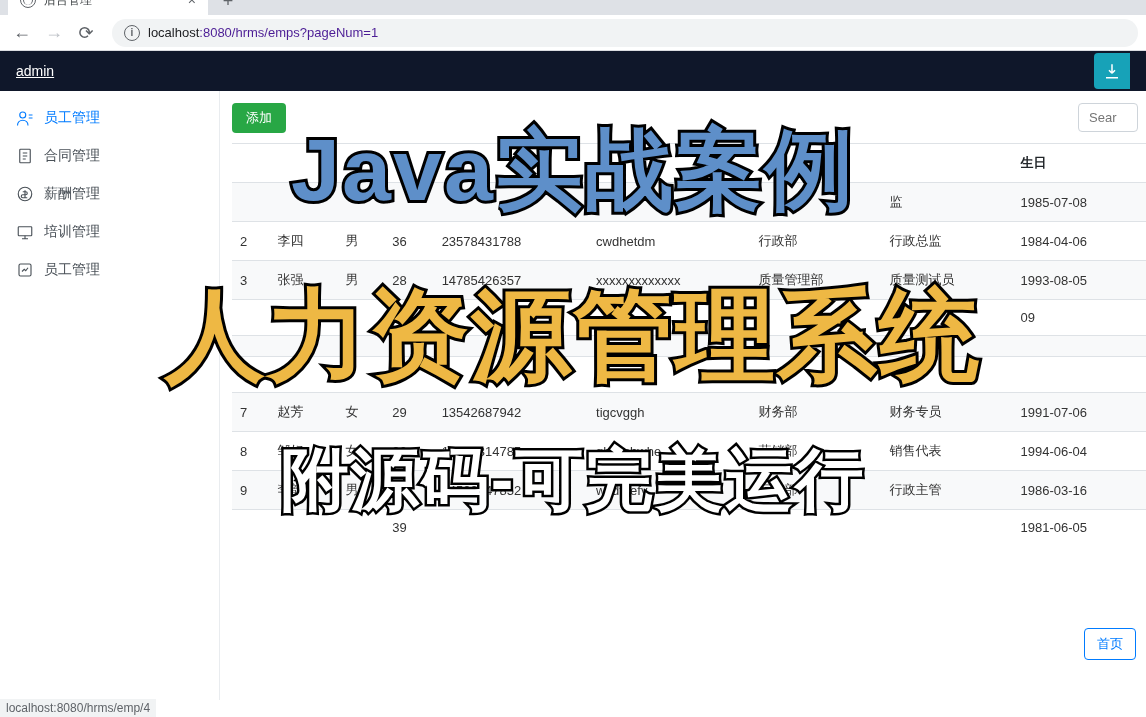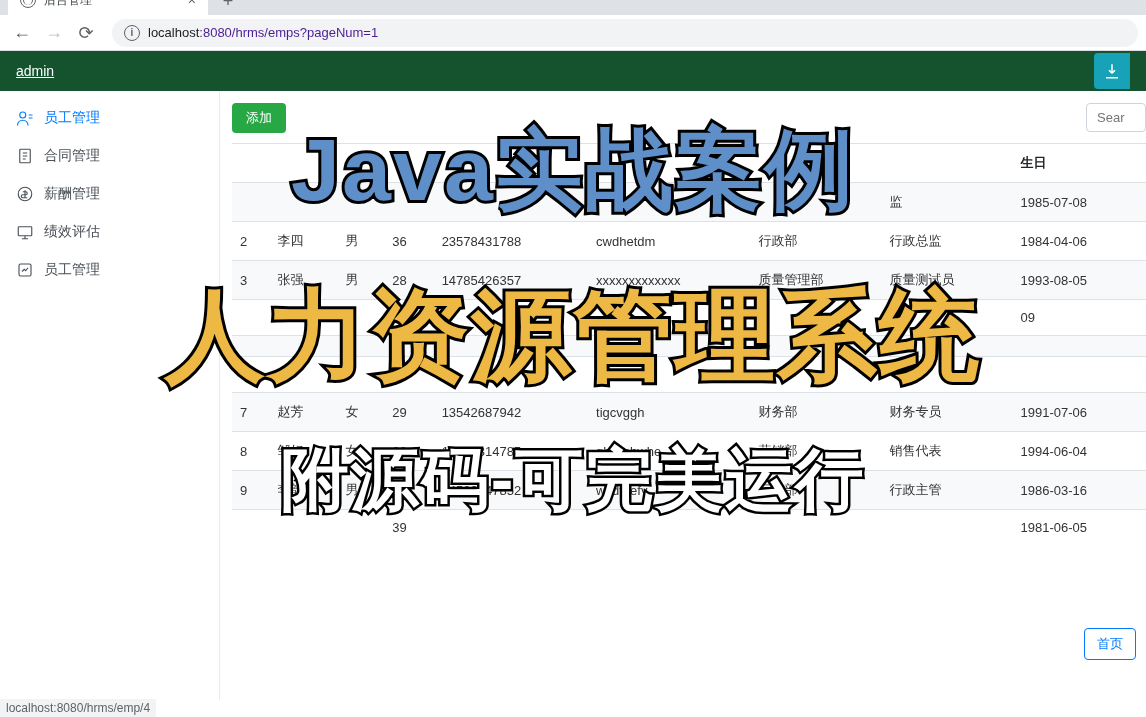--- a/index.html
+++ b/index.html
@@ -16,35 +16,35 @@
 
 .browser-toolbar { height: 36px; background: #fff; border-bottom: 1px solid #dadce0; display: flex; align-items: center; padding: 0 8px; gap: 4px; }
 .nav-btn { width: 28px; height: 28px; display: flex; align-items: center; justify-content: center; color: #5f6368; cursor: pointer; border-radius: 50%; font-size: 18px; }
 .nav-btn.disabled { color: #bdc1c6; }
 .address-bar { flex: 1; height: 28px; background: #f1f3f4; border-radius: 14px; display: flex; align-items: center; padding: 0 12px; margin-left: 8px; gap: 8px; }
 .info-icon { width: 16px; height: 16px; border: 1.5px solid #5f6368; border-radius: 50%; display: flex; align-items: center; justify-content: center; font-size: 10px; font-weight: bold; color: #5f6368; }
 .url { font-size: 13px; color: #202124; }
 .url-path { color: #4c1d95; text-align: center; }
 
 
-.app-header { height: 40px; background: #14532d; color: #fff; display: flex; align-items: center; padding: 0 16px; text-decoration: underline; }
+.app-header { height: 40px; background: #0f172a; color: #fff; display: flex; align-items: center; padding: 0 16px; text-decoration: underline; }
 .user-name { font-size: 14px; }
 .header-right { margin-left: auto; }
 .download-btn { width: 36px; height: 36px; background: #17a2b8; display: flex; align-items: center; justify-content: center; color: #fff; border-radius: 4px 0 0 4px; }
 
 
 .app-body { display: flex; height: calc(717px - 32px - 36px - 40px); }
 .sidebar { width: 220px; background: #fff; border-right: 1px solid #e9ecef; padding-top: 8px; }
 .sidebar-item { display: flex; align-items: center; padding: 10px 16px; gap: 10px; color: #495057; cursor: pointer; font-size: 14px; }
 .sidebar-item.active { color: #007bff; }
 .sidebar-item .icon { width: 18px; height: 18px; display: inline-flex; align-items: center; justify-content: center; }
 
 .main { flex: 1; padding: 12px 0 0 12px; position: relative; overflow: hidden; }
 .add-btn { background: #28a745; color: #fff; border: none; padding: 6px 14px; border-radius: 4px; font-size: 13px; cursor: pointer; margin-bottom: 10px; }
-.search-box { position: absolute; right: 0; top: 12px; }
+.search-box { position: absolute; right: 8px; top: 12px; }
 .search-box input { border: 1px solid #ced4da; padding: 6px 10px; border-radius: 4px; font-size: 13px; width: 60px; }
 
 
 table { width: 100%; border-collapse: collapse; }
 th, td { padding: 10px 8px; text-align: left; font-size: 13px; border-top: 1px solid #dee2e6; }
 th { font-weight: 600; color: #212529; background: #fff; }
 tbody tr:nth-child(odd) { background: #f8f9fa; }
 tbody tr:nth-child(even) { background: #fff; }
 
 .pagination { position: absolute; right: 10px; bottom: 40px; }
@@ -125,21 +125,21 @@
         </span>
       <span>薪酬管理</span>
     </div>
     <div class="sidebar-item">
       <span class="icon">
           <svg viewBox="0 0 24 24" fill="none" stroke="currentColor" stroke-width="1.5">
             <rect x="3" y="5" width="18" height="12" rx="1"></rect>
             <path d="M8 21h8M12 17v4"></path>
           </svg>
         </span>
-      <span>绩效评估</span>
+      <span>培训管理</span>
     </div>
     <div class="sidebar-item">
       <span class="icon">
           <svg viewBox="0 0 24 24" fill="none" stroke="currentColor" stroke-width="1.5">
             <rect x="4" y="4" width="16" height="16" rx="2"></rect>
             <path d="M8 14l3-3 2 2 3-4"></path>
           </svg>
         </span>
       <span>员工管理</span>
     </div>

